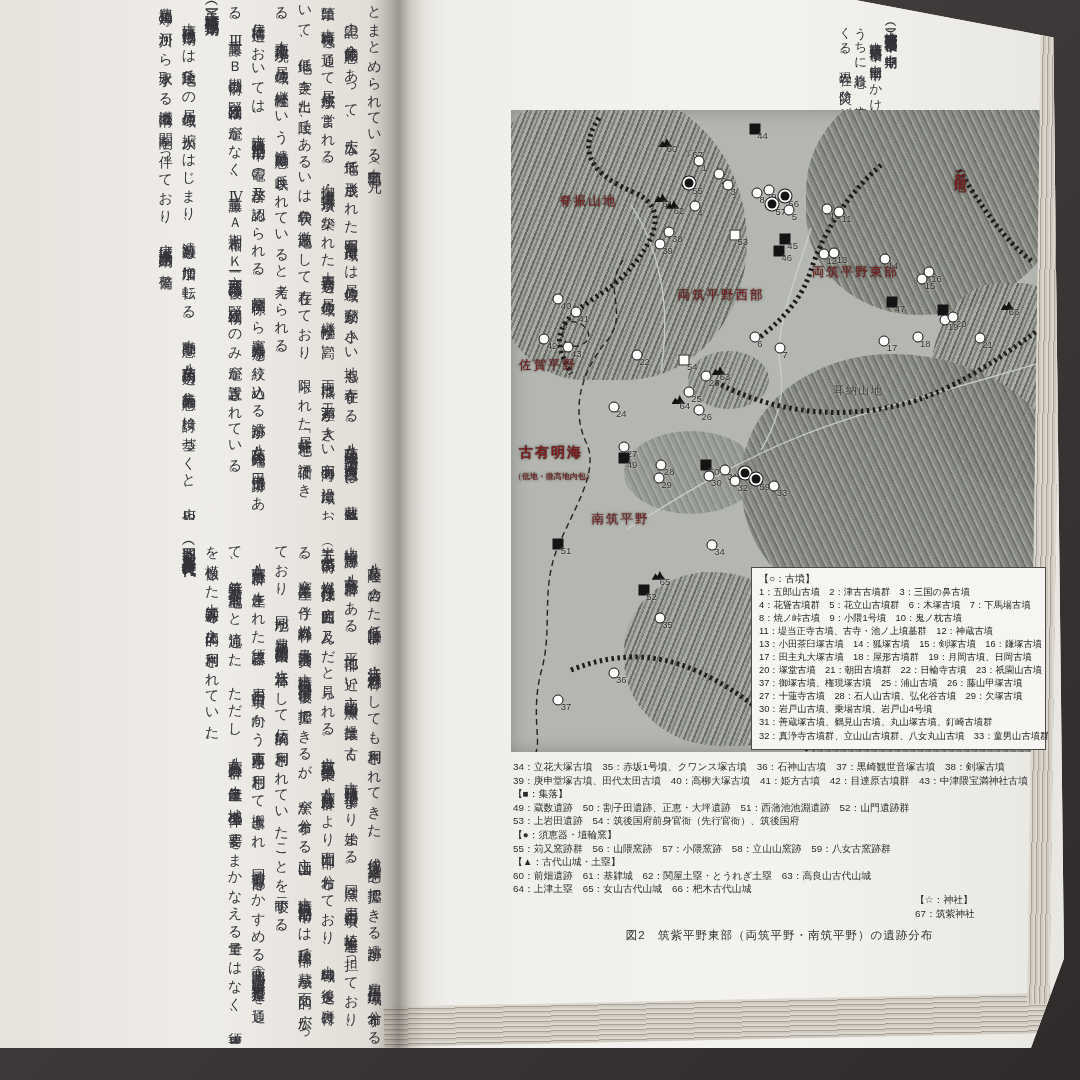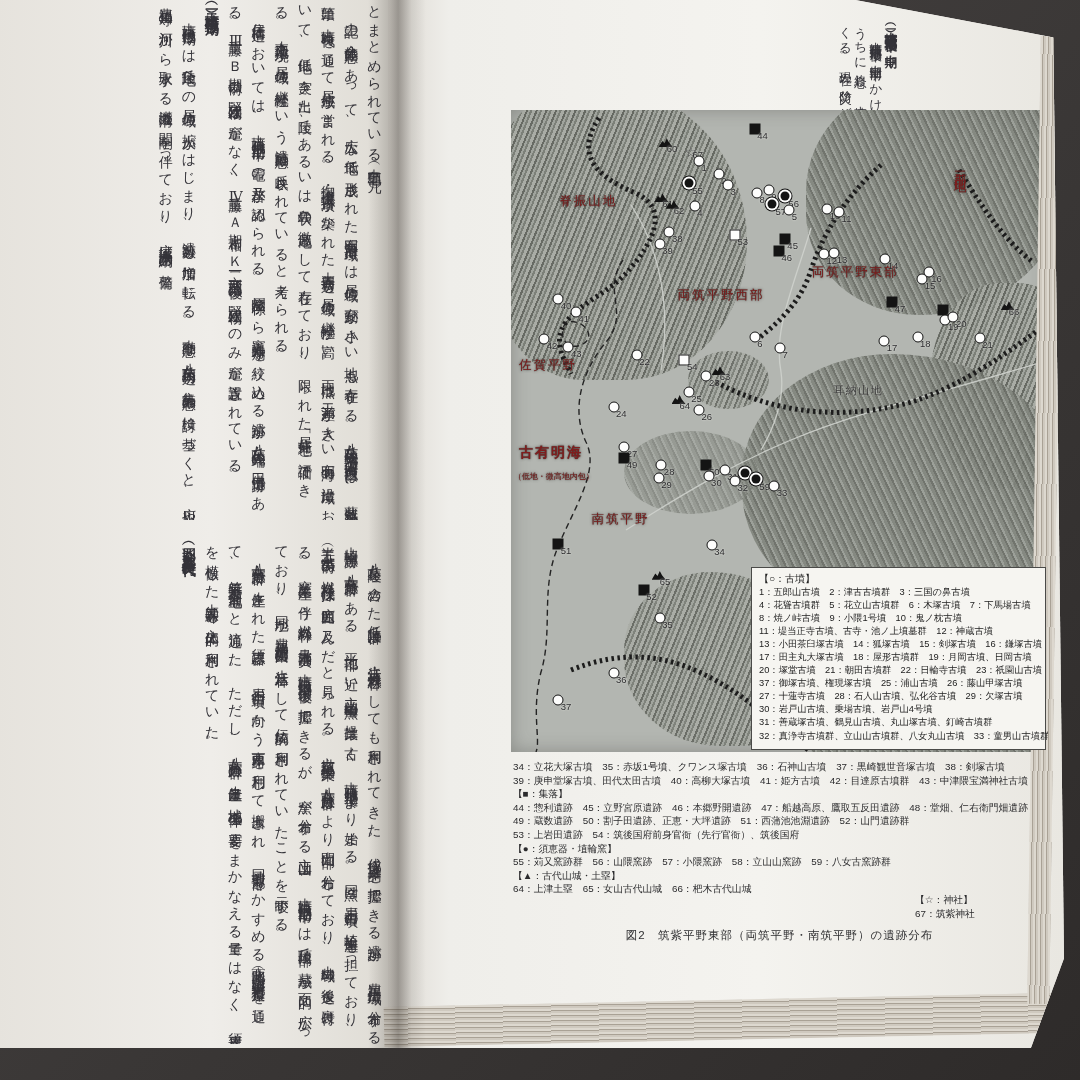--- a/index.html
+++ b/index.html
@@ -497,26 +497,26 @@
               </div>
           </div>
         </div>
 
         <div class="legend-below">
           <div>
 
           <div class="lline">34：立花大塚古墳　35：赤坂1号墳、クワンス塚古墳　36：石神山古墳　37：黒崎観世音塚古墳　38：剣塚古墳</div>
               <div class="lline">39：庚申堂塚古墳、田代太田古墳　40：高柳大塚古墳　41：姫方古墳　42：目達原古墳群　43：中津隈宝満神社古墳</div>
               <div class="lline">【■：集落】</div>
-              <div class="lline">44：惣利遺跡　45：立野宮原遺跡　46：本郷野開遺跡　47：船越高原、鷹取五反田遺跡　48：堂畑、仁右衛門畑遺跡</div>
               <div class="lline">49：蔵数遺跡　50：割子田遺跡、正恵・大坪遺跡　51：西蒲池池淵遺跡　52：山門遺跡群</div>
               <div class="lline">53：上岩田遺跡　54：筑後国府前身官衙（先行官衙）、筑後国府</div>
               <div class="lline">【●：須恵器・埴輪窯】</div>
               <div class="lline">55：苅又窯跡群　56：山隈窯跡　57：小隈窯跡　58：立山山窯跡　59：八女古窯跡群</div>
               <div class="lline">【▲：古代山城・土塁】</div>
+              <div class="lline">60：前畑遺跡　61：基肄城　62：関屋土塁・とうれぎ土塁　63：高良山古代山城</div>
               <div class="lline">64：上津土塁　65：女山古代山城　66：杷木古代山城</div>
             </div>
           <div class="shrine">
             <div>【☆：神社】</div>
             <div>67：筑紫神社</div>
           </div>
         </div>
 
         <div class="fig-caption">図2　筑紫平野東部（両筑平野・南筑平野）の遺跡分布</div>
       </div>

